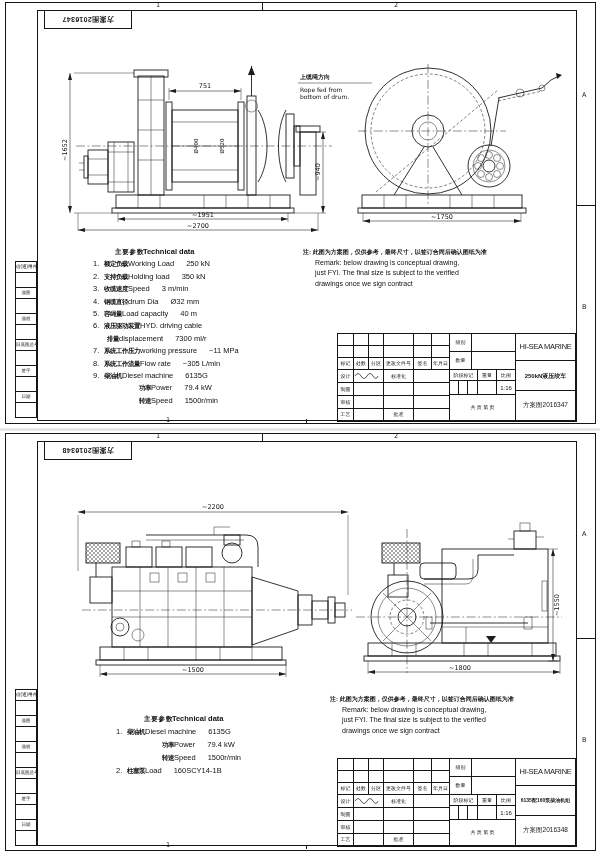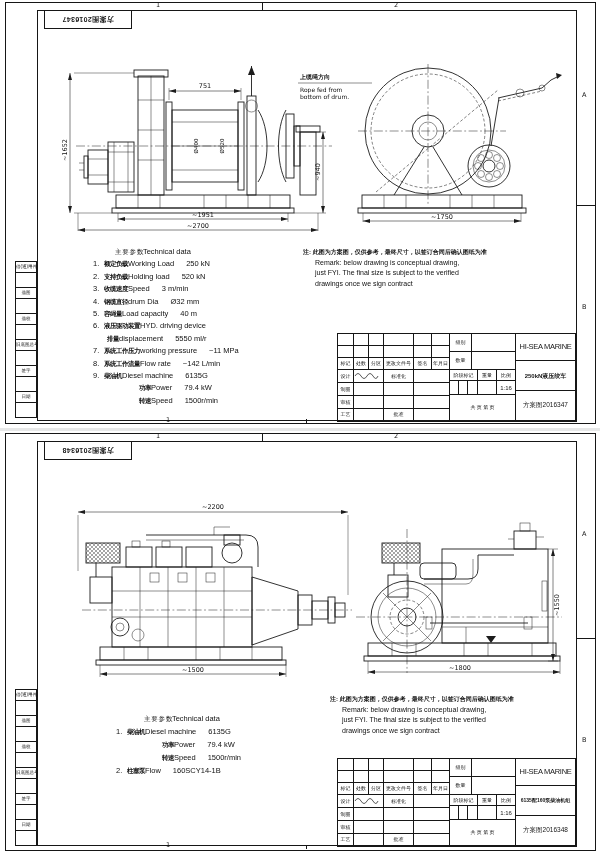--- a/index.html
+++ b/index.html
@@ -21,21 +21,21 @@
   .ln{stroke:#1c1c1c;fill:none;stroke-width:.9}
   .thin{stroke:#1c1c1c;fill:none;stroke-width:.5}
   .dsh{stroke:#1c1c1c;fill:none;stroke-width:.55;stroke-dasharray:3 2}
   .cl{stroke:#1c1c1c;fill:none;stroke-width:.5;stroke-dasharray:9 2.5 1.8 2.5}
   .dl{stroke:#1c1c1c;stroke-width:.55;fill:none}
   .el{stroke:#1c1c1c;stroke-width:.45;fill:none}
   .dt{font-size:6.5px;fill:#111;font-family:"DejaVu Sans",sans-serif}
   .tech{position:absolute;font-size:7.5px;line-height:12.4px;white-space:nowrap;color:#111}
   .tech2{line-height:13px}
   .t-title{padding-left:22px;font-weight:bold}
-  .t-title span{font-weight:normal}
+  .t-title span{font-weight:bold}
   .ti .t-no{display:inline-block;width:11px}
   .t-cn{font-size:6.5px;letter-spacing:-.5px;font-weight:bold}
   .t-val{padding-left:12px}
   .ind1{padding-left:14px}
   .ind2{padding-left:46px}
   .remark{position:absolute;font-size:7px;line-height:10.5px;white-space:nowrap;color:#111}
   .remark .rcn{font-size:6px;font-weight:bold}
   .remark .ren{padding-left:12px}
   .tb{position:absolute;width:238px;height:87px;border:1px solid #161616;background:#fff}
   .c{position:absolute;border-right:1px solid #161616;border-bottom:1px solid #161616;
@@ -198,28 +198,28 @@
         <path class="thin" d="M298 83H372"></path>
         <text class="dt" x="300" y="92" style="font-size:6px">Rope fed from</text>
         <text class="dt" x="300" y="99" style="font-size:6px">bottom of drum.</text>
       </g>
     </g>
   </svg>
 
   <div class="tech" style="left:93px;top:246px">
     <div class="t-title"><span class="t-cn">主 要 参 数</span><span>Technical data</span></div>
     <div class="ti"><span class="t-no">1.</span><span class="t-cn">额定负载</span><span>Working Load</span><span class="t-val">250 kN</span></div>
-    <div class="ti"><span class="t-no">2.</span><span class="t-cn">支持负载</span><span>Holding load</span><span class="t-val">520 kN</span></div>
+    <div class="ti"><span class="t-no">2.</span><span class="t-cn">支持负载</span><span>Holding load</span><span class="t-val">350 kN</span></div>
     <div class="ti"><span class="t-no">3.</span><span class="t-cn">收缆速度</span><span>Speed</span><span class="t-val">3 m/min</span></div>
     <div class="ti"><span class="t-no">4.</span><span class="t-cn">钢缆直径</span><span>drum Dia</span><span class="t-val">Ø32 mm</span></div>
     <div class="ti"><span class="t-no">5.</span><span class="t-cn">容绳量</span><span>Load capacity</span><span class="t-val">40 m</span></div>
-    <div class="ti"><span class="t-no">6.</span><span class="t-cn">液压驱动装置</span><span>HYD. driving device</span></div>
-    <div class="ti ind1"><span class="t-cn">排量</span><span>displacement</span><span class="t-val">5550 ml/r</span></div>
+    <div class="ti"><span class="t-no">6.</span><span class="t-cn">液压驱动装置</span><span>HYD. driving cable</span></div>
+    <div class="ti ind1"><span class="t-cn">排量</span><span>displacement</span><span class="t-val">7300 ml/r</span></div>
     <div class="ti"><span class="t-no">7.</span><span class="t-cn">系统工作压力</span><span>working pressure</span><span class="t-val">~11 MPa</span></div>
-    <div class="ti"><span class="t-no">8.</span><span class="t-cn">系统工作流量</span><span>Flow rate</span><span class="t-val">~142 L/min</span></div>
+    <div class="ti"><span class="t-no">8.</span><span class="t-cn">系统工作流量</span><span>Flow rate</span><span class="t-val">~305 L/min</span></div>
     <div class="ti"><span class="t-no">9.</span><span class="t-cn">柴油机</span><span>Diesel machine</span><span class="t-val">6135G</span></div>
     <div class="ti ind2"><span class="t-cn">功率</span><span>Power</span><span class="t-val">79.4 kW</span></div>
     <div class="ti ind2"><span class="t-cn">转速</span><span>Speed</span><span class="t-val">1500r/min</span></div>
   </div>
 
   <div class="remark" style="left:303px;top:247px">
     <div class="rcn">注: 此图为方案图，仅供参考，最终尺寸，以签订合同后确认图纸为准</div>
     <div class="ren">Remark: below drawing is conceptual drawing,</div>
     <div class="ren">just FYI. The final size is subject to the verified</div>
     <div class="ren">drawings once we sign contract</div>
@@ -422,21 +422,21 @@
         <text class="dt" x="460" y="239" text-anchor="middle">~1800</text>
       </g>
     </g>
   </svg>
 
   <div class="tech tech2" style="left:116px;top:281px">
     <div class="t-title" style="padding-left:28px"><span class="t-cn">主 要 参 数</span><span>Technical data</span></div>
     <div class="ti"><span class="t-no">1.</span><span class="t-cn">柴油机</span><span>Diesel machine</span><span class="t-val">6135G</span></div>
     <div class="ti ind2"><span class="t-cn">功率</span><span>Power</span><span class="t-val">79.4 kW</span></div>
     <div class="ti ind2"><span class="t-cn">转速</span><span>Speed</span><span class="t-val">1500r/min</span></div>
-    <div class="ti"><span class="t-no">2.</span><span class="t-cn">柱塞泵</span><span>Flow</span><span class="t-val">160SCY14-1B</span></div>
+    <div class="ti"><span class="t-no">2.</span><span class="t-cn">柱塞泵</span><span>Load</span><span class="t-val">160SCY14-1B</span></div>
   </div>
 
   <div class="remark" style="left:330px;top:263px">
     <div class="rcn">注: 此图为方案图，仅供参考，最终尺寸，以签订合同后确认图纸为准</div>
     <div class="ren">Remark: below drawing is conceptual drawing,</div>
     <div class="ren">just FYI. The final size is subject to the verified</div>
     <div class="ren">drawings once we sign contract</div>
   </div>
 
   <div class="tb" style="left:337px;top:327px">

